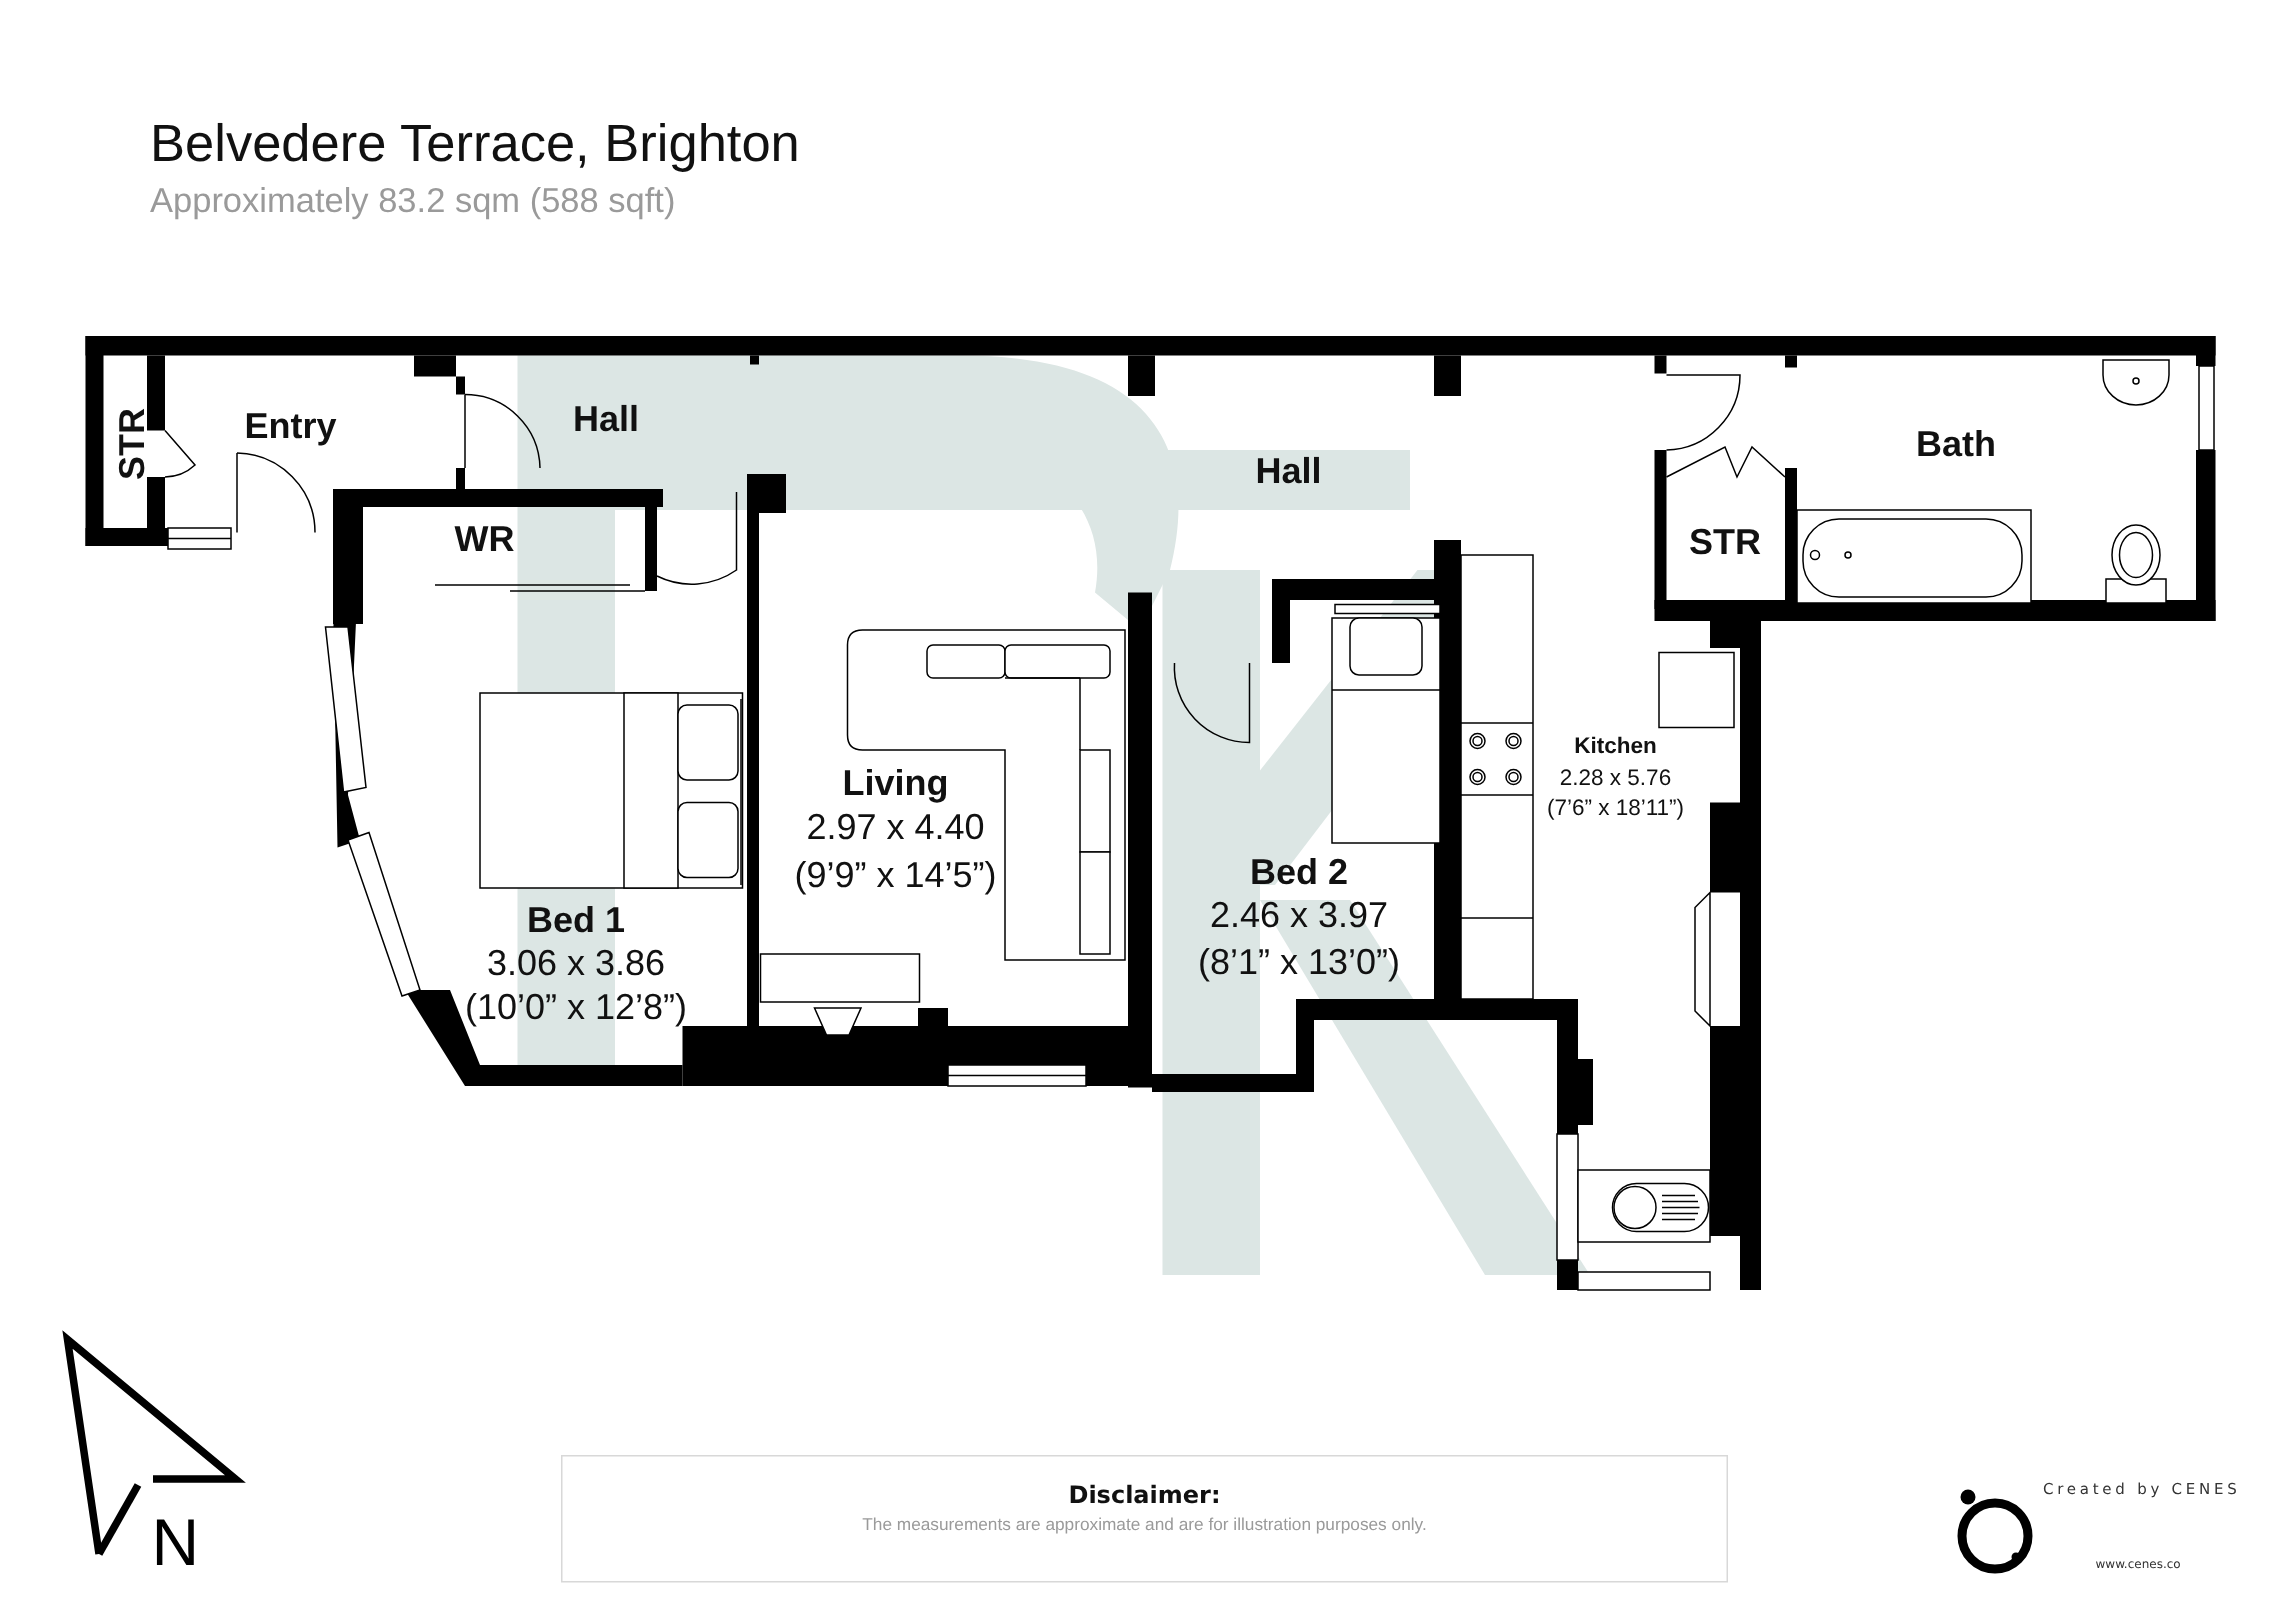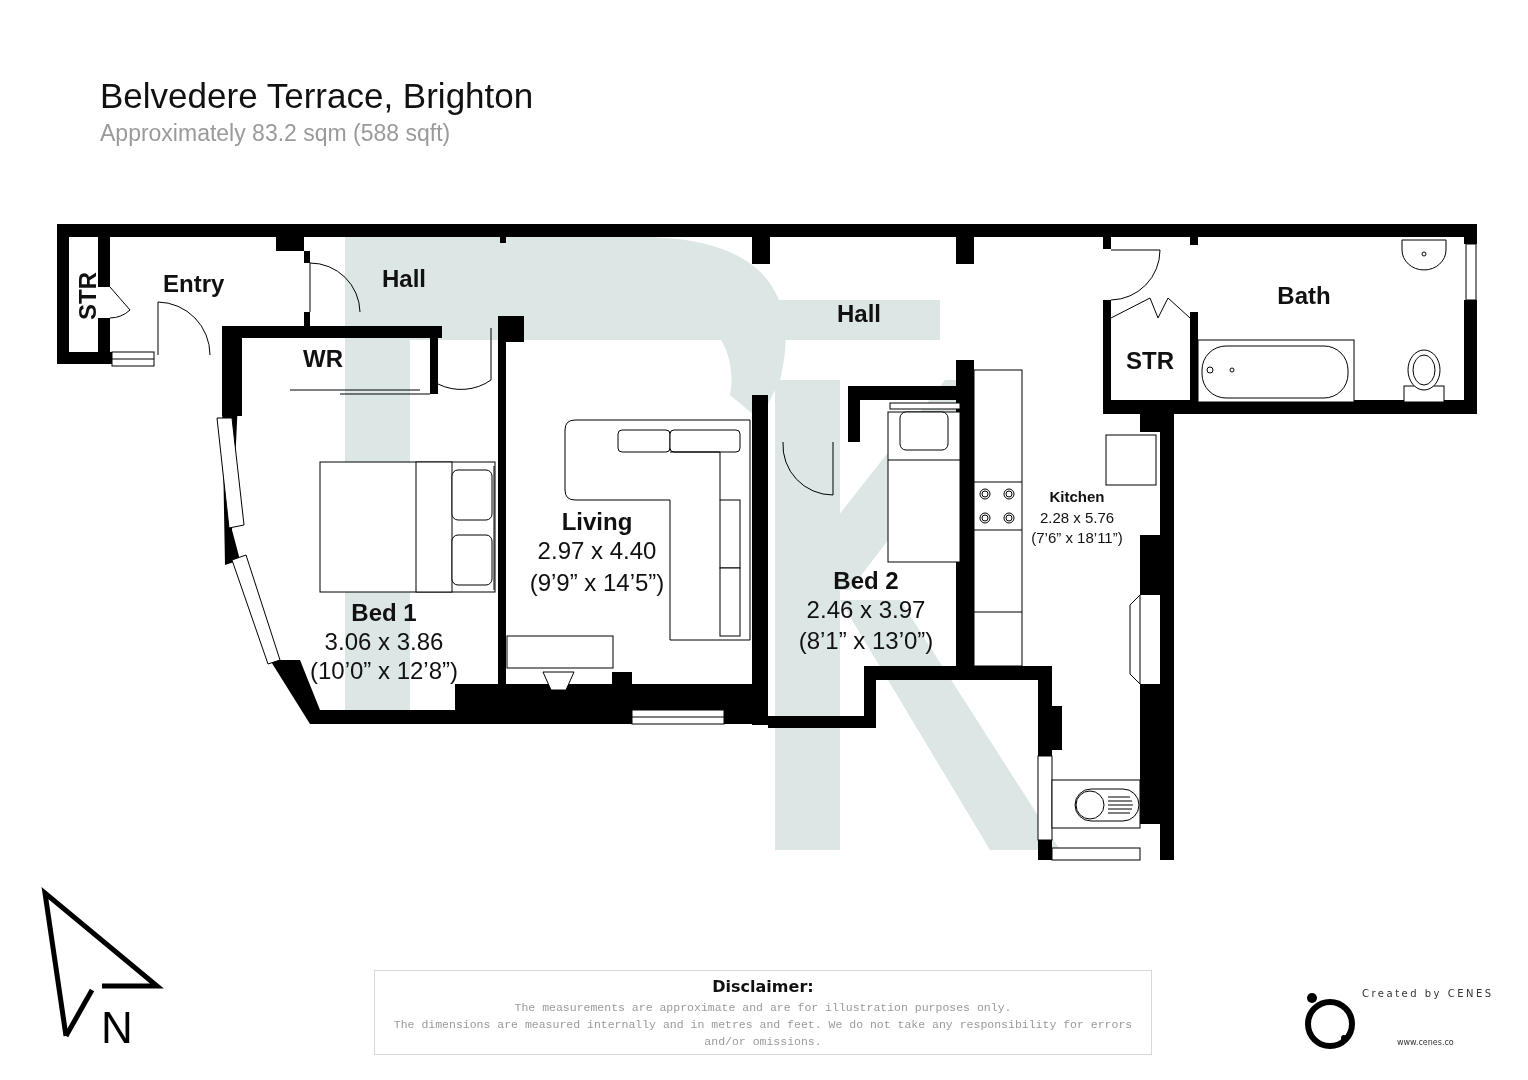--- a/index.html
+++ b/index.html
@@ -2,23 +2,23 @@
 <html><head>
 <meta charset="utf-8">
 <style>
   html, body { margin:0; padding:0; background:#ffffff; }
   body { width:1528px; height:1080px; position:relative; overflow:hidden; font-family:"Liberation Sans", sans-serif; }
   .title { position:absolute; left:100px; top:76px; font-size:35px; color:#111; letter-spacing:0px;text-align:right; }
   .subtitle { position:absolute; left:100px; top:120px; font-size:23px; color:#9a9a9a; }
   svg.plan { position:absolute; left:0; top:0; }
   .room-label { font-family:"Liberation Sans", sans-serif; font-weight:bold; fill:#111; }
   .room-dim { font-family:"Liberation Sans", sans-serif; fill:#111; }
-  .disclaimer { position:absolute; left:374px; top:970px; width:778px; height:85px; border:1px solid #d8d8d8; text-align:center; box-sizing:border-box; padding-top:6px; }
+  .disclaimer { position:absolute; left:374px; top:970px; width:778px; height:85px; border:1px solid #d8d8d8; text-align:center; box-sizing:border-box; padding-top:16px; }
   .disclaimer .head { font-family:"DejaVu Sans", sans-serif; font-size:16px; font-weight:bold; color:#111; margin-bottom:3px; }
-  .disclaimer .line { font-family:Liberation Mono, monospace; font-size:11.5px; color:#9a9a9a; line-height:17px; }
+  .disclaimer .line { font-family:Liberation Sans, sans-serif; font-size:11.5px; color:#9a9a9a; line-height:17px; }
   .credit { position:absolute; left:1362px; top:988px; font-family:"DejaVu Sans", sans-serif; font-size:10px; letter-spacing:2.5px; color:#333; }
   .credit-url { position:absolute; left:1397px; top:1038px; font-family:"DejaVu Sans", sans-serif; font-size:8px; color:#333; }
 </style>
 </head>
 <body>
 
 <div class="title">Belvedere Terrace, Brighton</div>
 <div class="subtitle">Approximately 83.2 sqm (588 sqft)</div>
 
 <svg class="plan" width="1528" height="1080" viewBox="0 0 1528 1080">
@@ -221,17 +221,16 @@
   <g>
     <circle cx="1312" cy="998" r="5" fill="#000"></circle>
     <circle cx="1330" cy="1024" r="22" fill="none" stroke="#000" stroke-width="6"></circle>
     <circle cx="1344" cy="1038" r="3" fill="#000"></circle>
   </g>
 </svg>
 
 <div class="disclaimer">
   <div class="head">Disclaimer:</div>
   <div class="line">The measurements are approximate and are for illustration purposes only.</div>
-  <div class="line">The dimensions are measured internally and in metres and feet. We do not take any responsibility for errors and/or omissions.</div>
 </div>
 
 <div class="credit">Created by CENES</div>
 <div class="credit-url">www.cenes.co</div>
 
 </body></html>

